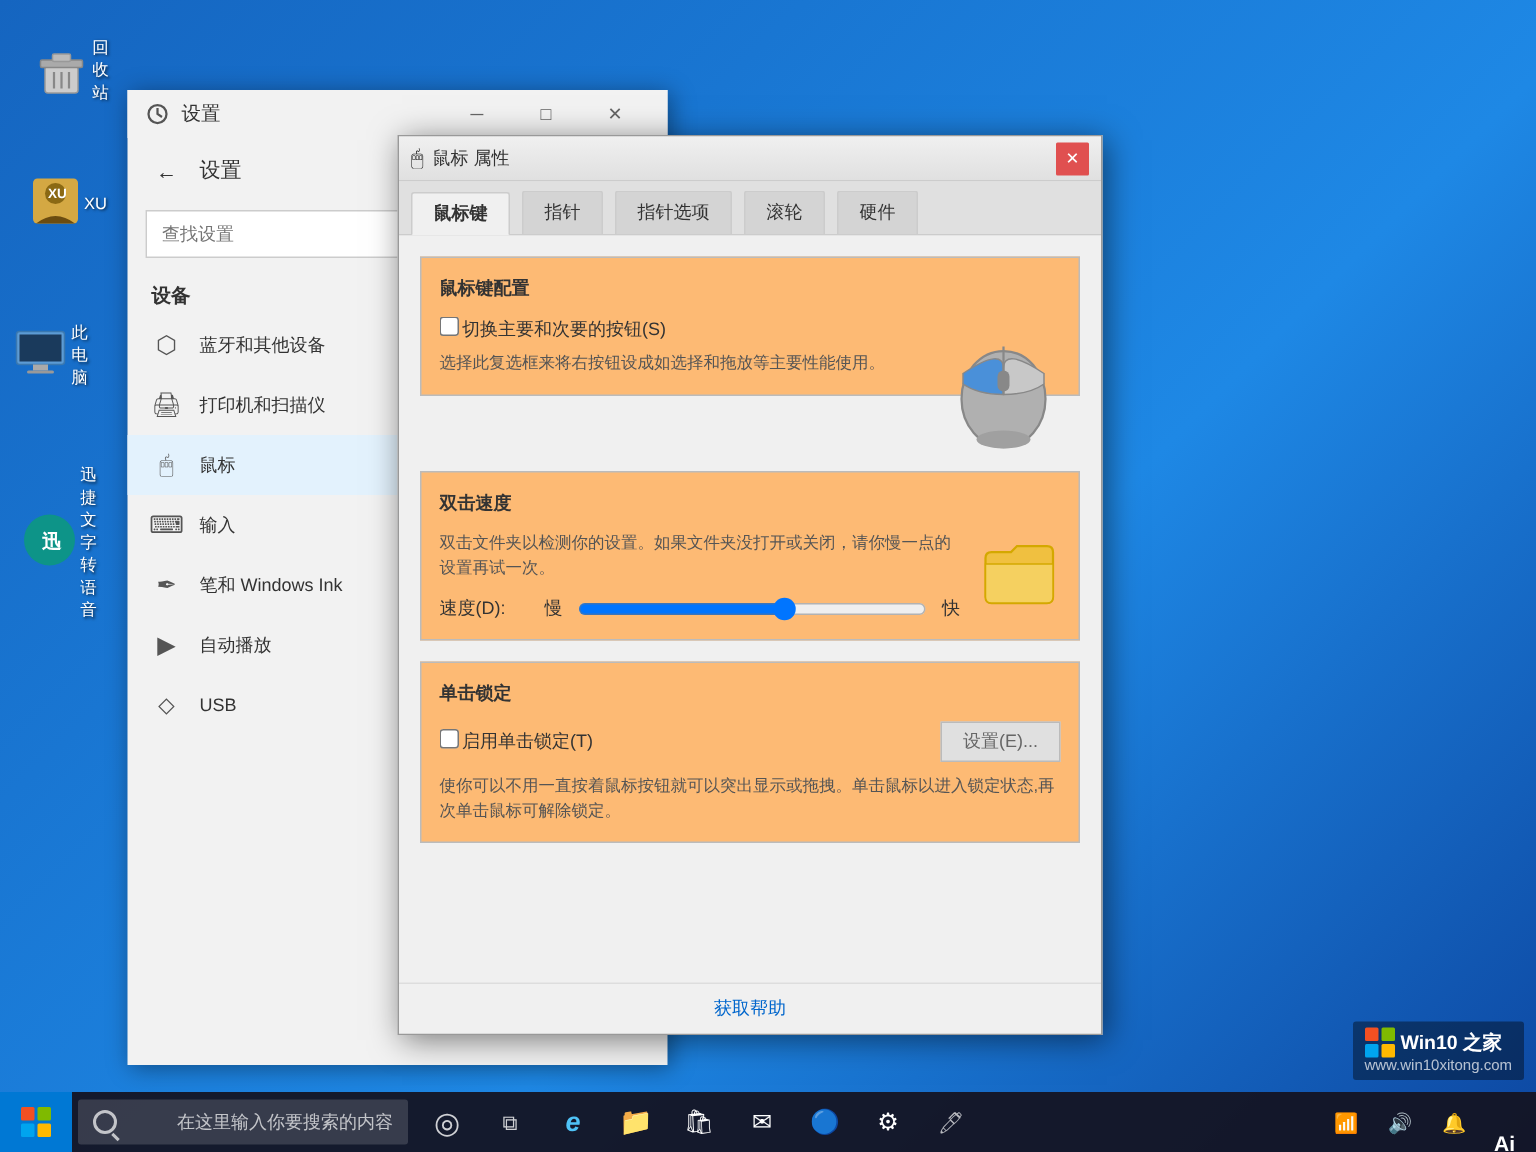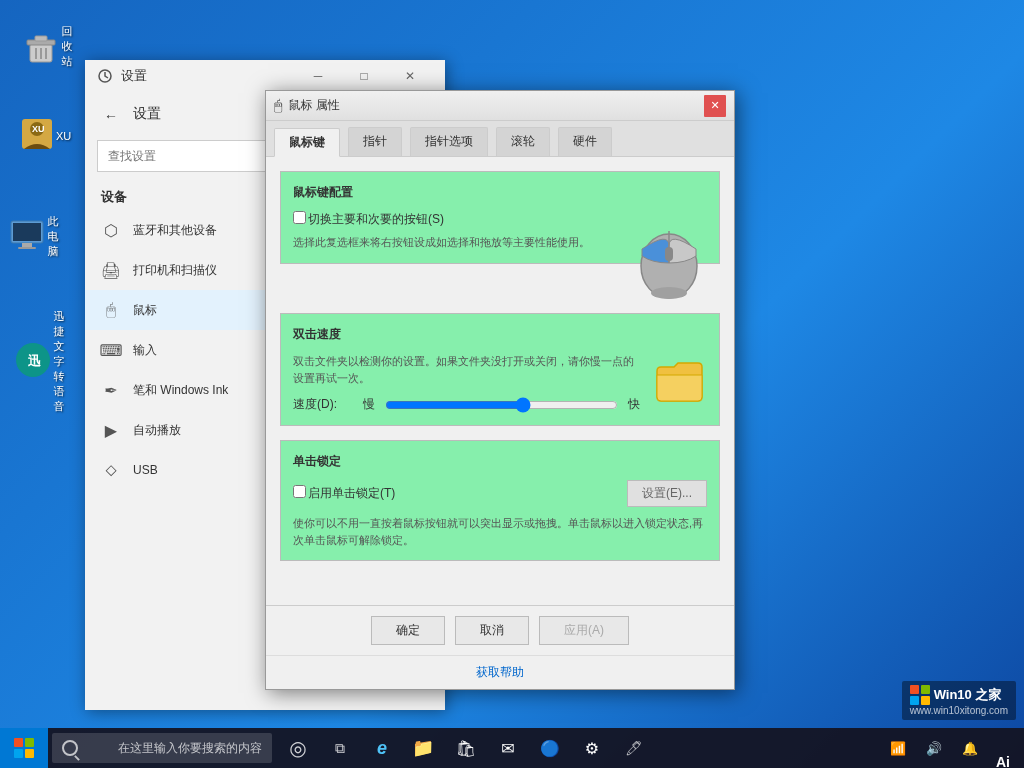--- a/index.html
+++ b/index.html
@@ -346,21 +346,21 @@
 
     .dialog-content {
       flex: 1;
       padding: 14px;
       overflow-y: auto;
       background: #f0f0f0;
     }
 
     .section-box {
       border: 1px solid #bbb;
-      background: #86efac;
+      background: #fdba74;
       padding: 12px;
       margin-bottom: 14px;
     }
     .section-box-title {
       font-size: 12px;
       font-weight: bold;
       color: #333;
       margin-bottom: 10px;
     }
 
@@ -688,25 +688,20 @@
             <input type="checkbox" style="">
             <span>启用单击锁定(T)</span>
           </label>
           <button class="settings-btn" style="float:none;">设置(E)...</button>
         </div>
 
         <div class="section-desc">使你可以不用一直按着鼠标按钮就可以突出显示或拖拽。单击鼠标以进入锁定状态,再次单击鼠标可解除锁定。</div>
       </div>
     </div>
 
-    <div class="dialog-footer">
-      <button class="dialog-footer-btn">确定</button>
-      <button class="dialog-footer-btn">取消</button>
-      <button class="dialog-footer-btn disabled">应用(A)</button>
-    </div>
 
     <div class="help-link">获取帮助</div>
   </div>
 
   <div class="win10-watermark">
     <div class="win-logo">
       <div class="win-logo-svg">
         <div class="sq sq1"></div>
         <div class="sq sq2"></div>
         <div class="sq sq3"></div>

